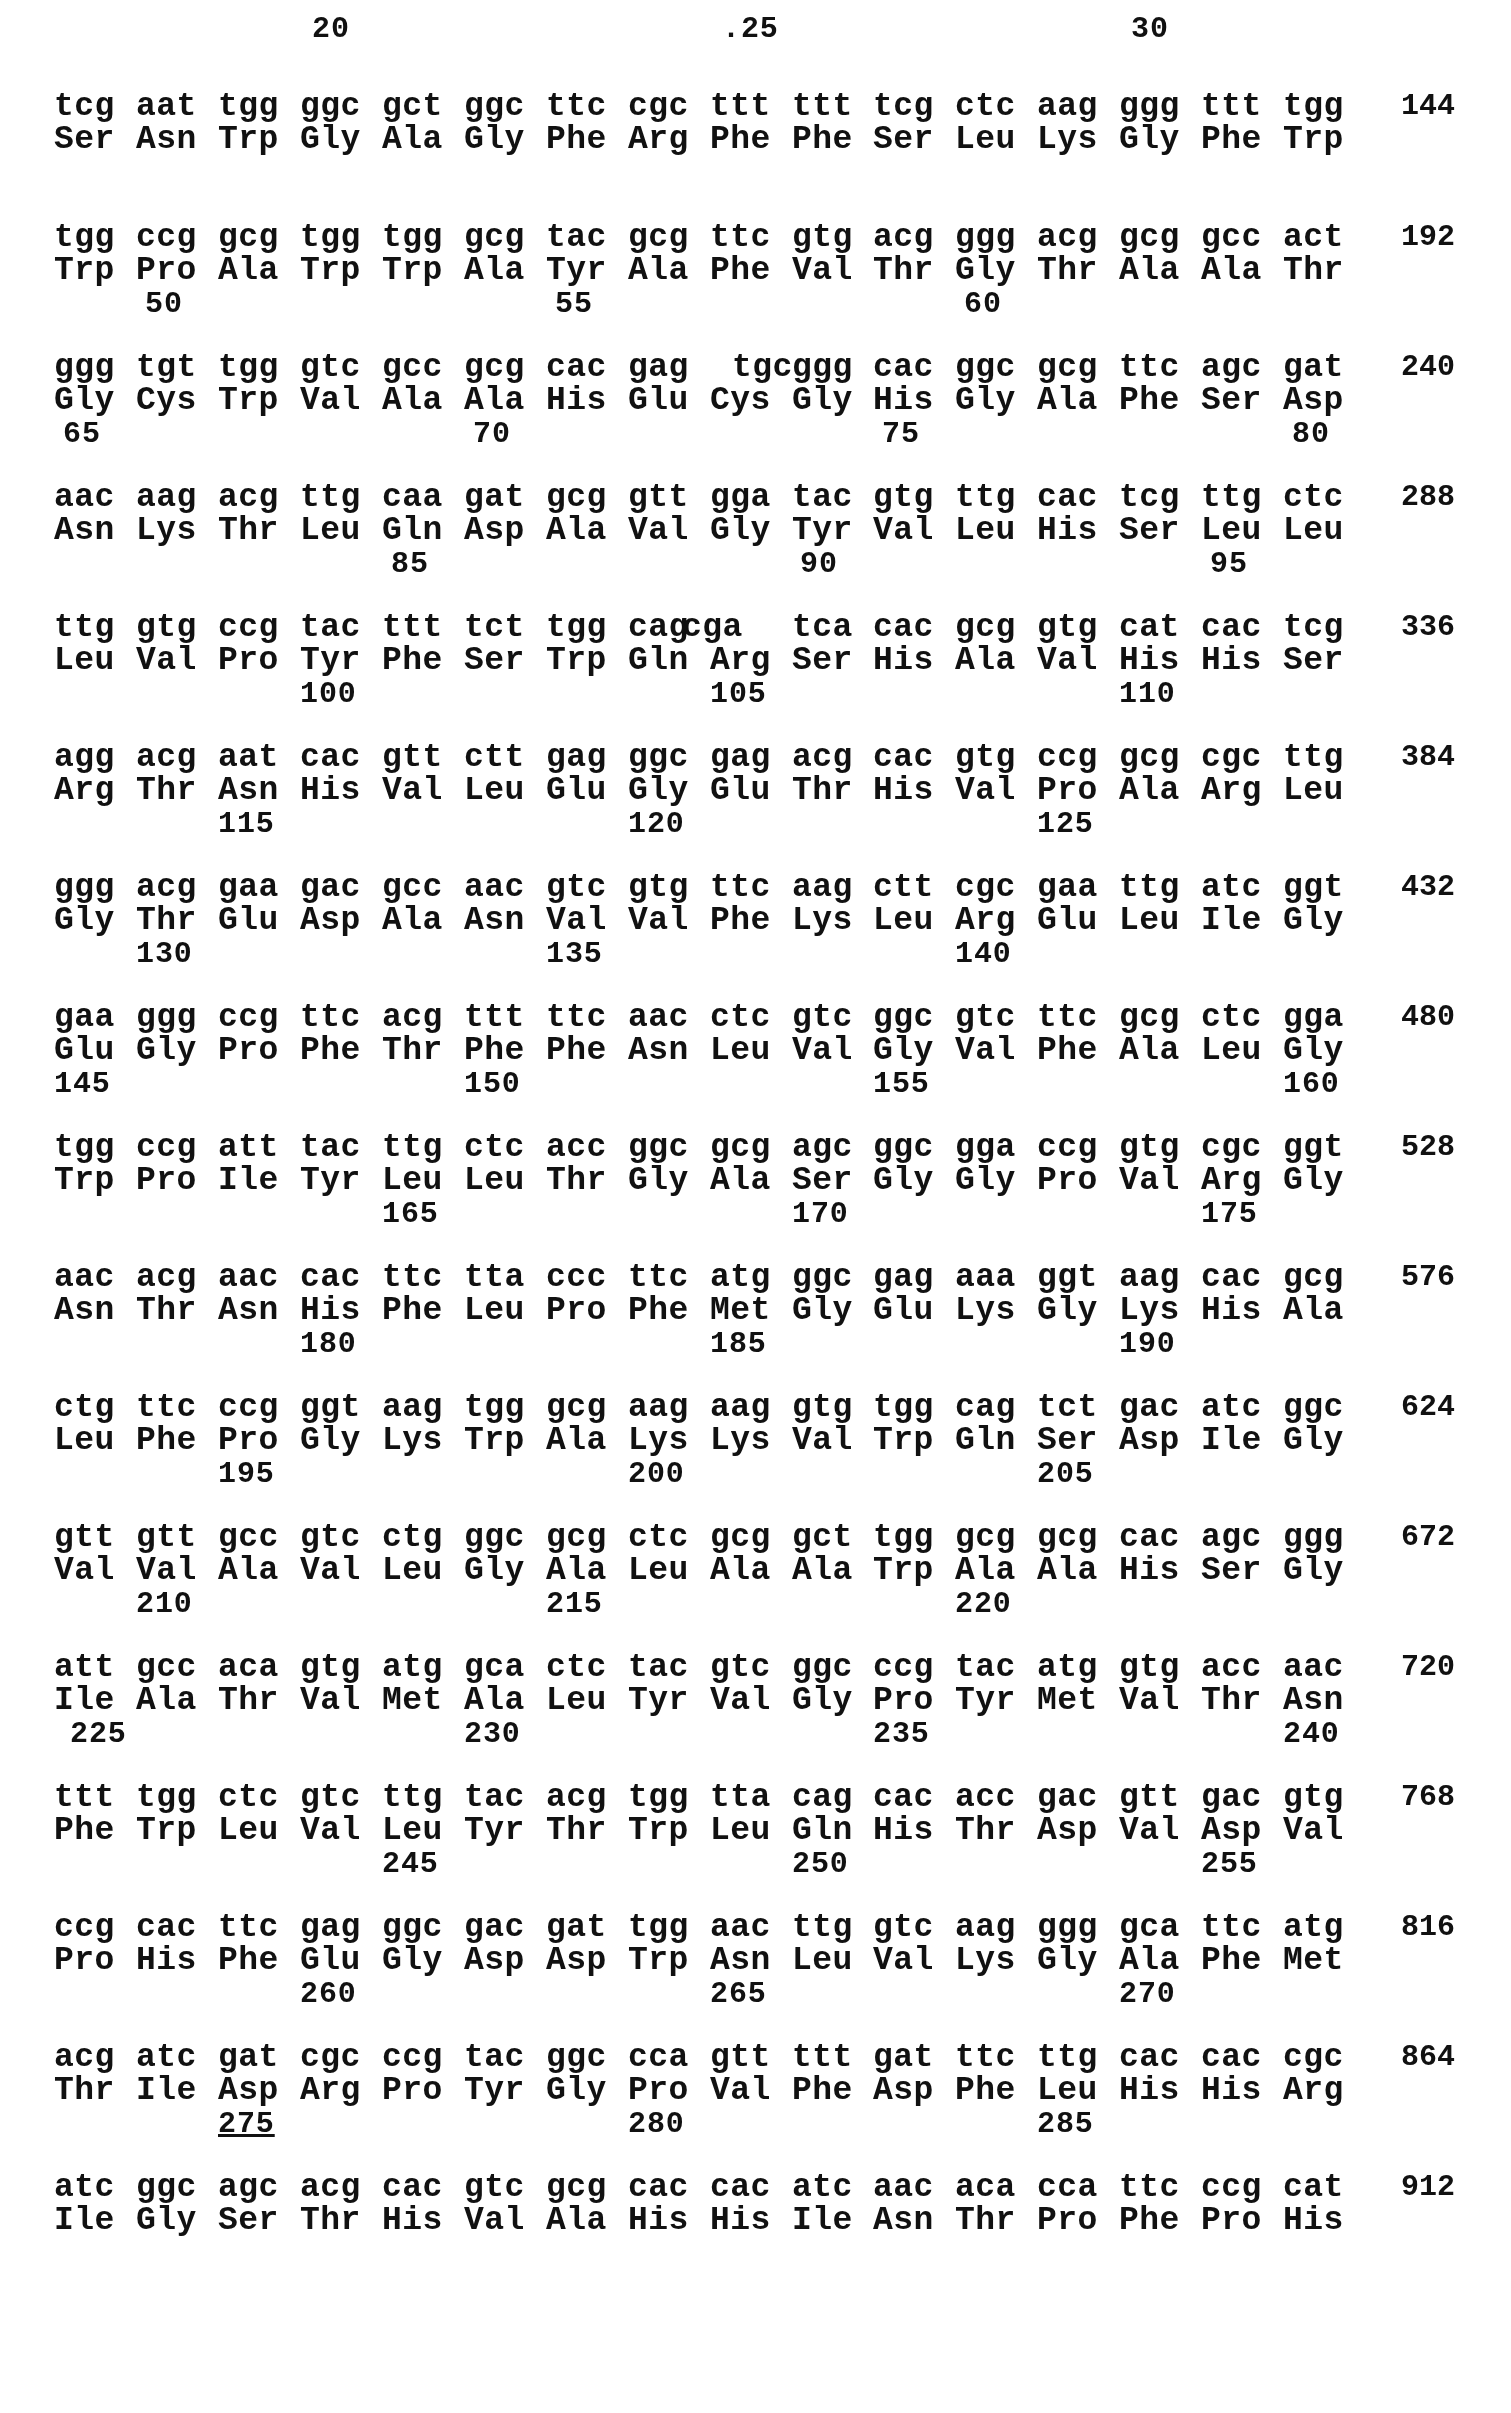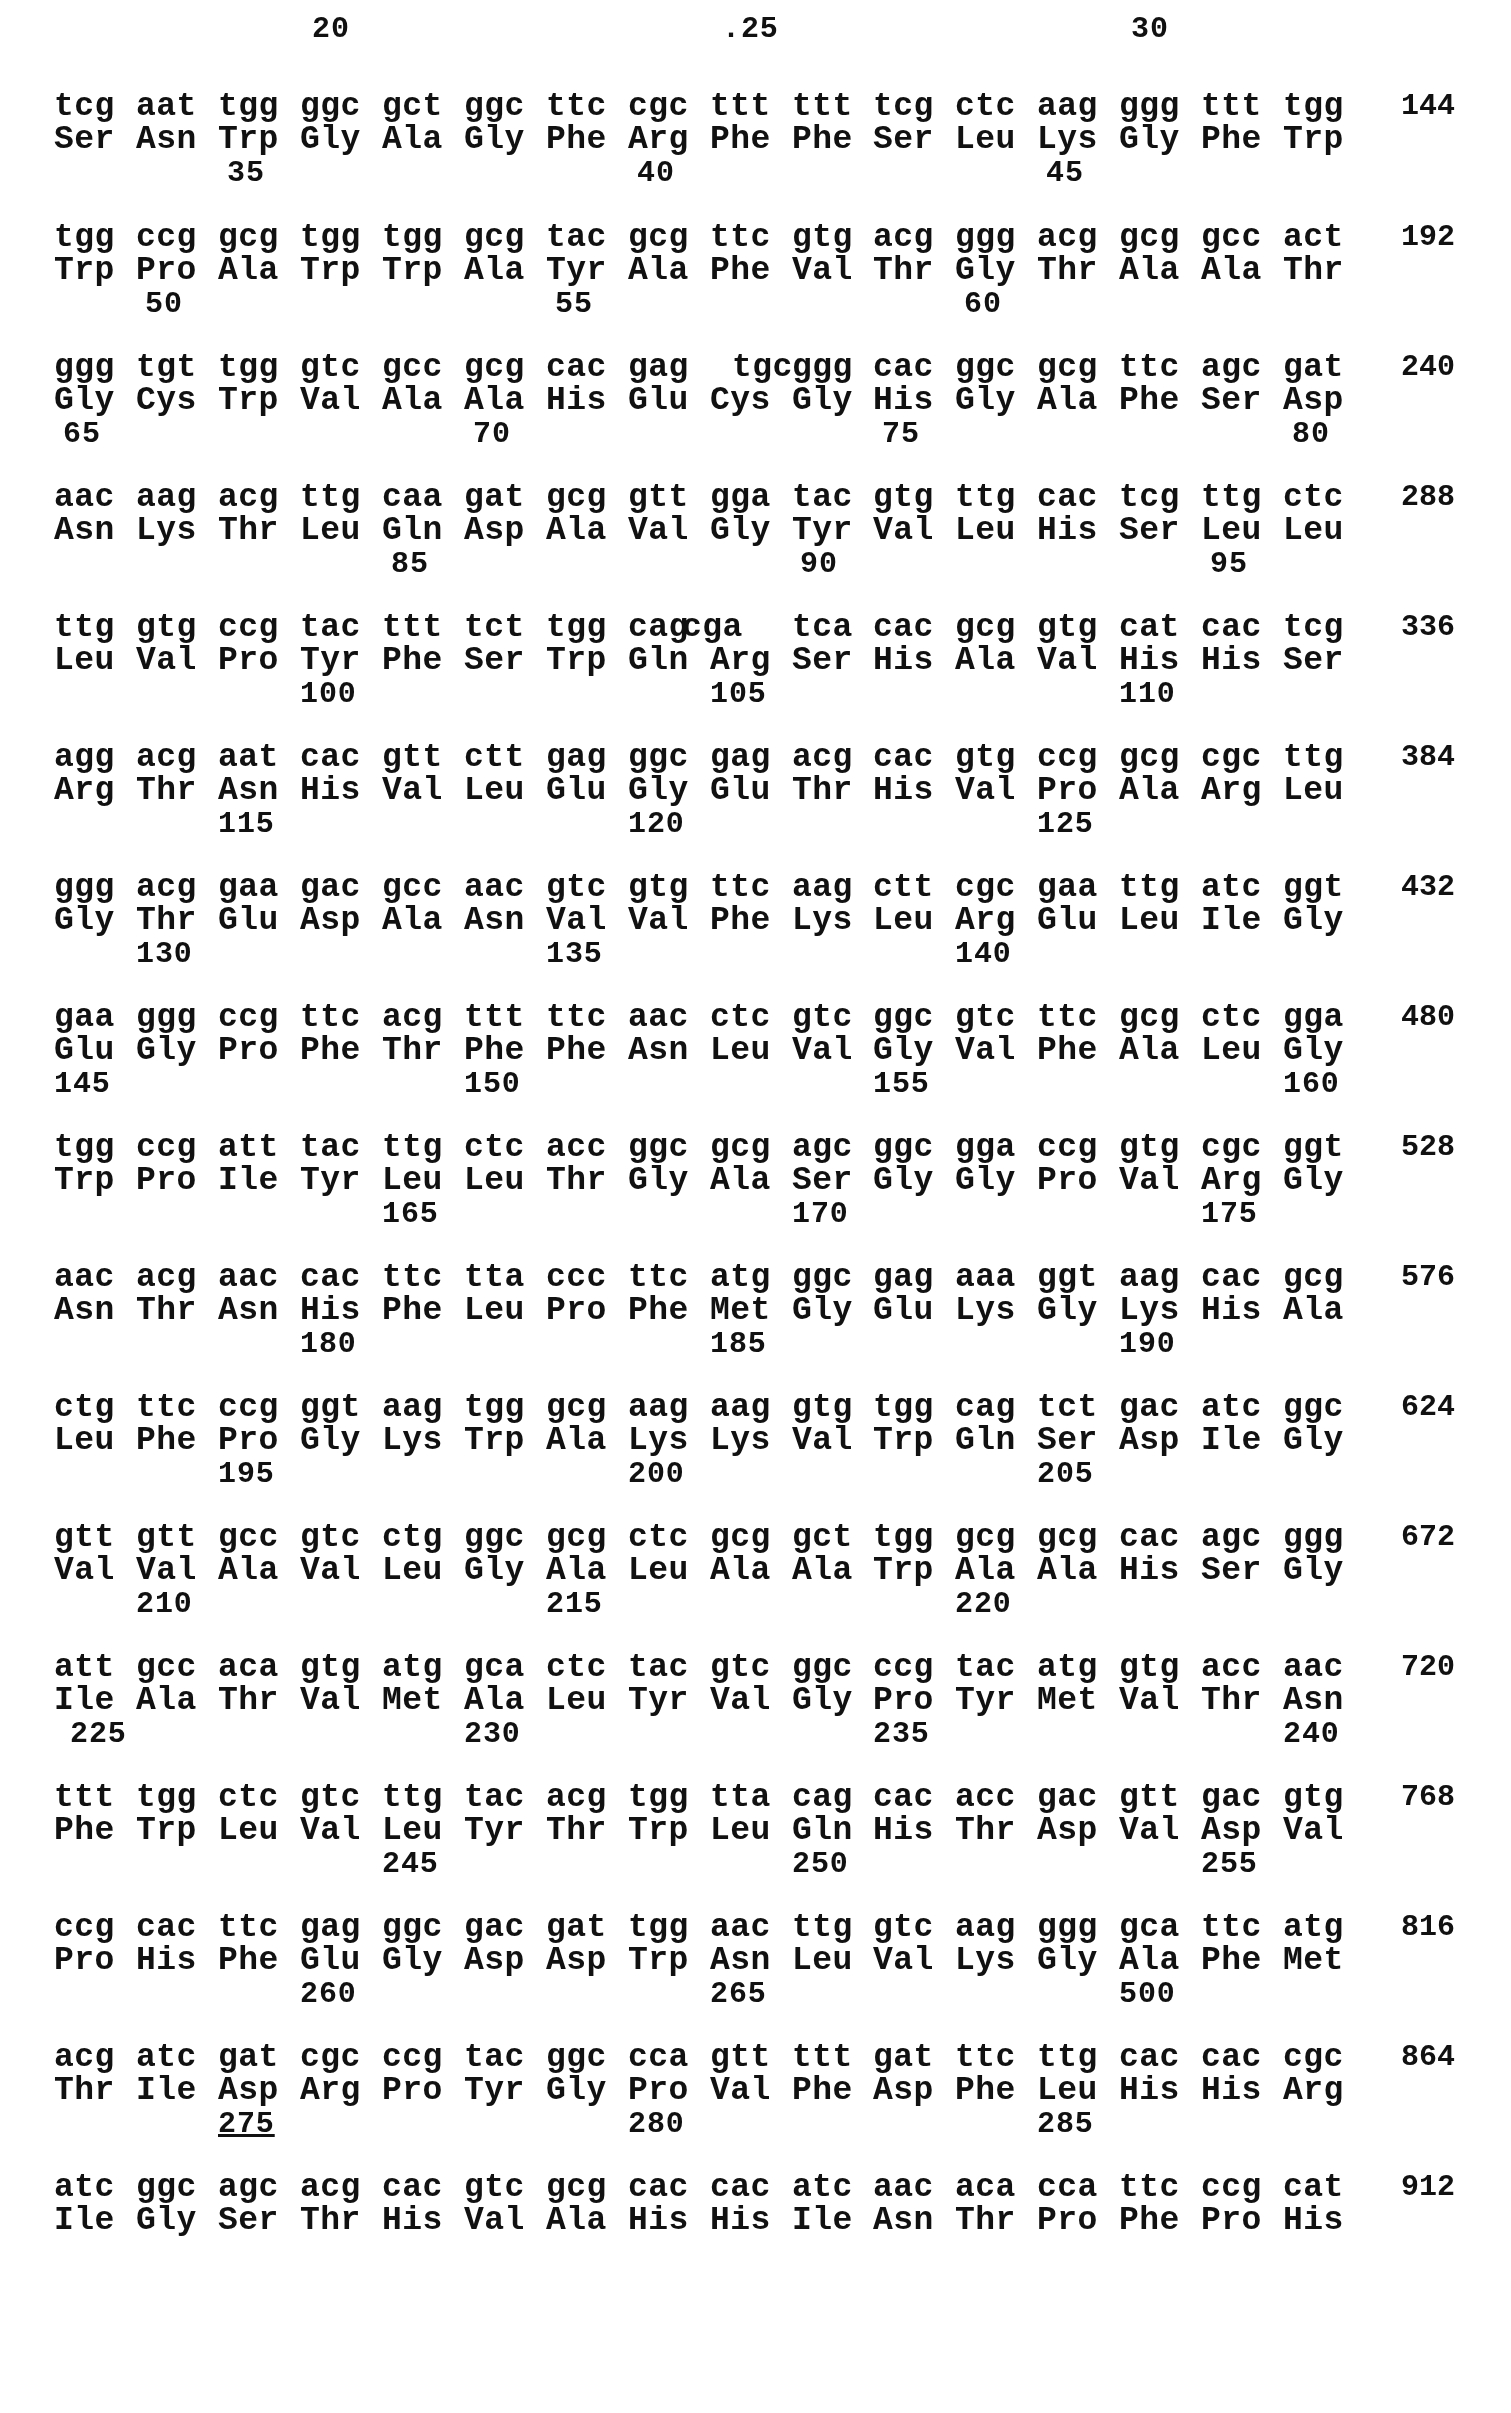--- a/index.html
+++ b/index.html
@@ -57,25 +57,20 @@
           <span class="cell" style="left: 628px;">Arg</span>
           <span class="cell" style="left: 710px;">Phe</span>
           <span class="cell" style="left: 792px;">Phe</span>
           <span class="cell" style="left: 873px;">Ser</span>
           <span class="cell" style="left: 955px;">Leu</span>
           <span class="cell" style="left: 1037px;">Lys</span>
           <span class="cell" style="left: 1119px;">Gly</span>
           <span class="cell" style="left: 1201px;">Phe</span>
           <span class="cell" style="left: 1283px;">Trp</span>
         </div>
-        <div class="line pos">
-          <span class="num" style="left: 227px;">35</span>
-          <span class="num" style="left: 637px;">40</span>
-          <span class="num" style="left: 1046px;">45</span>
-        </div>
       </div>
       <div class="block" style="top: 220px;">
         <div class="line nt">
           <span class="cell" style="left: 54px;">tgg</span>
           <span class="cell" style="left: 136px;">ccg</span>
           <span class="cell" style="left: 218px;">gcg</span>
           <span class="cell" style="left: 300px;">tgg</span>
           <span class="cell" style="left: 382px;">tgg</span>
           <span class="cell" style="left: 464px;">gcg</span>
           <span class="cell" style="left: 546px;">tac</span>
@@ -679,21 +674,21 @@
           <span class="cell" style="left: 873px;">Val</span>
           <span class="cell" style="left: 955px;">Lys</span>
           <span class="cell" style="left: 1037px;">Gly</span>
           <span class="cell" style="left: 1119px;">Ala</span>
           <span class="cell" style="left: 1201px;">Phe</span>
           <span class="cell" style="left: 1283px;">Met</span>
         </div>
         <div class="line pos">
           <span class="num" style="left: 300px;">260</span>
           <span class="num" style="left: 710px;">265</span>
-          <span class="num" style="left: 1119px;">500</span>
+          <span class="num" style="left: 1119px;">270</span>
         </div>
       </div>
       <div class="block" style="top: 2040px;">
         <div class="line nt">
           <span class="cell" style="left: 54px;">acg</span>
           <span class="cell" style="left: 136px;">atc</span>
           <span class="cell" style="left: 218px;">gat</span>
           <span class="cell" style="left: 300px;">cgc</span>
           <span class="cell" style="left: 382px;">ccg</span>
           <span class="cell" style="left: 464px;">tac</span>

